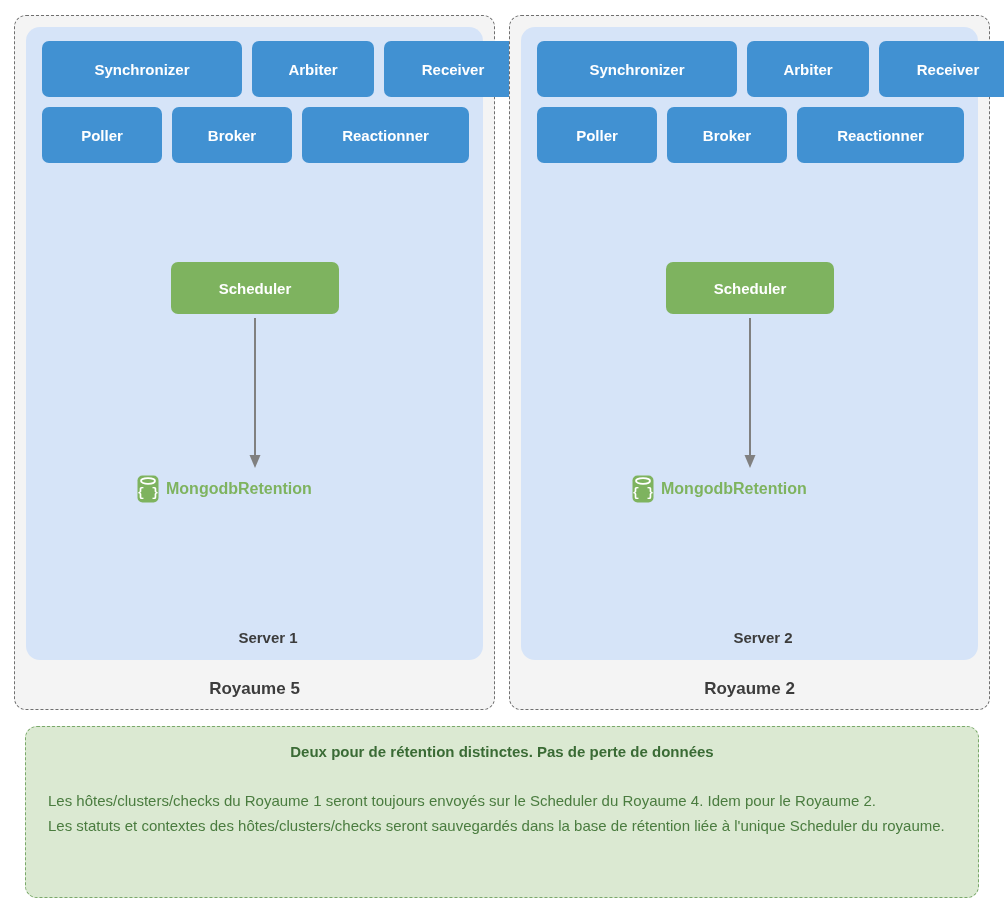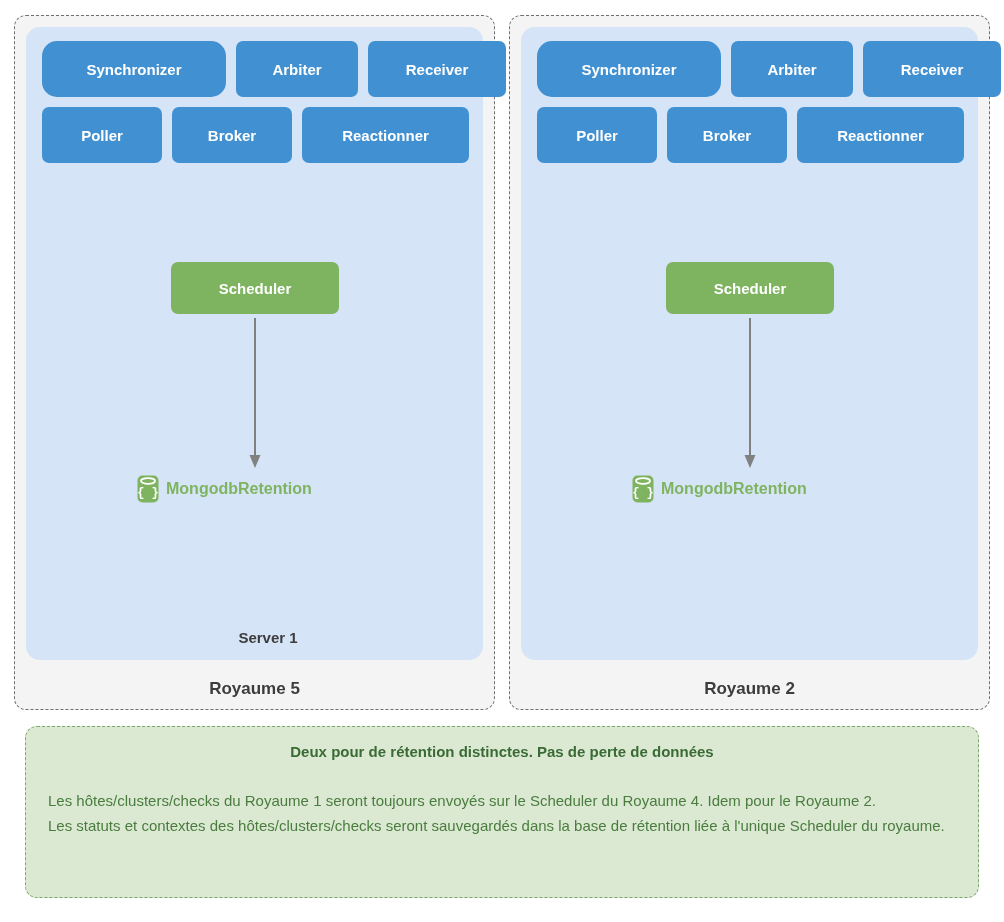--- a/index.html
+++ b/index.html
@@ -66,21 +66,21 @@
     color: #ffffff;
     font-size: 15px;
     font-weight: bold;
     display: flex;
     align-items: center;
     justify-content: center;
     box-sizing: border-box;
     padding: 0 14px;
     white-space: nowrap;
   }
-  .daemon.w-synchronizer { width: 184px; border-radius: 15px; }
+  .daemon.w-synchronizer { width: 200px; }
   .daemon.w-arbiter      { width: 122px; }
   .daemon.w-receiver     { width: 138px; }
   .daemon.w-poller       { width: 120px; }
   .daemon.w-broker       { width: 120px; }
   .daemon.w-reactionner  { width: 167px; }
 
   
   .scheduler {
     position: absolute;
     left: 145px;
@@ -247,20 +247,21 @@
 
       <div class="mongo-node">
         <svg class="mongo-icon" viewBox="0 0 24 30">
           <rect x="1.5" y="1.5" width="21" height="27" rx="5" ry="5" fill="#7eb35f"></rect>
           <ellipse cx="12" cy="7" rx="7" ry="2.8" fill="none" stroke="#ffffff" stroke-width="1.8"></ellipse>
           <text x="12" y="22" text-anchor="middle" font-family="Liberation Mono, monospace" font-size="12" font-weight="bold" fill="#ffffff">{ }</text>
         </svg>
         <span class="mongo-label">MongodbRetention</span>
       </div>
 
+      <div class="server-caption">Server 2</div>
     </div>
 
     <div class="realm-caption">Royaume 2</div>
   </div>
 
 </div>
 
 <div class="note">
   <div class="note-title">Deux pour de rétention distinctes. Pas de perte de données</div>
   <div class="note-body">

